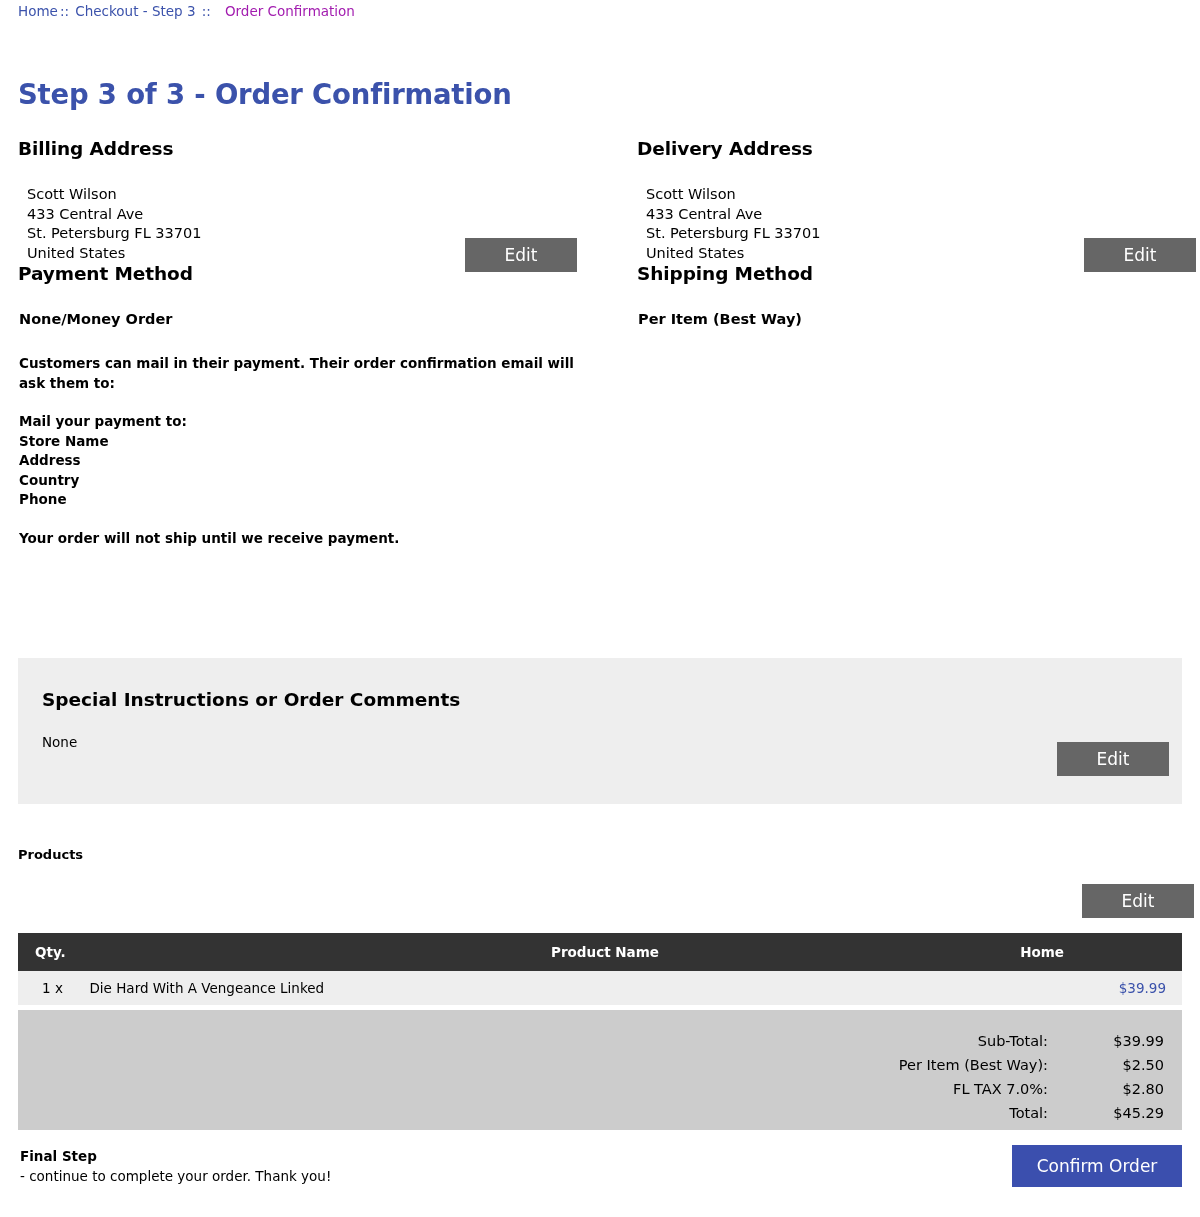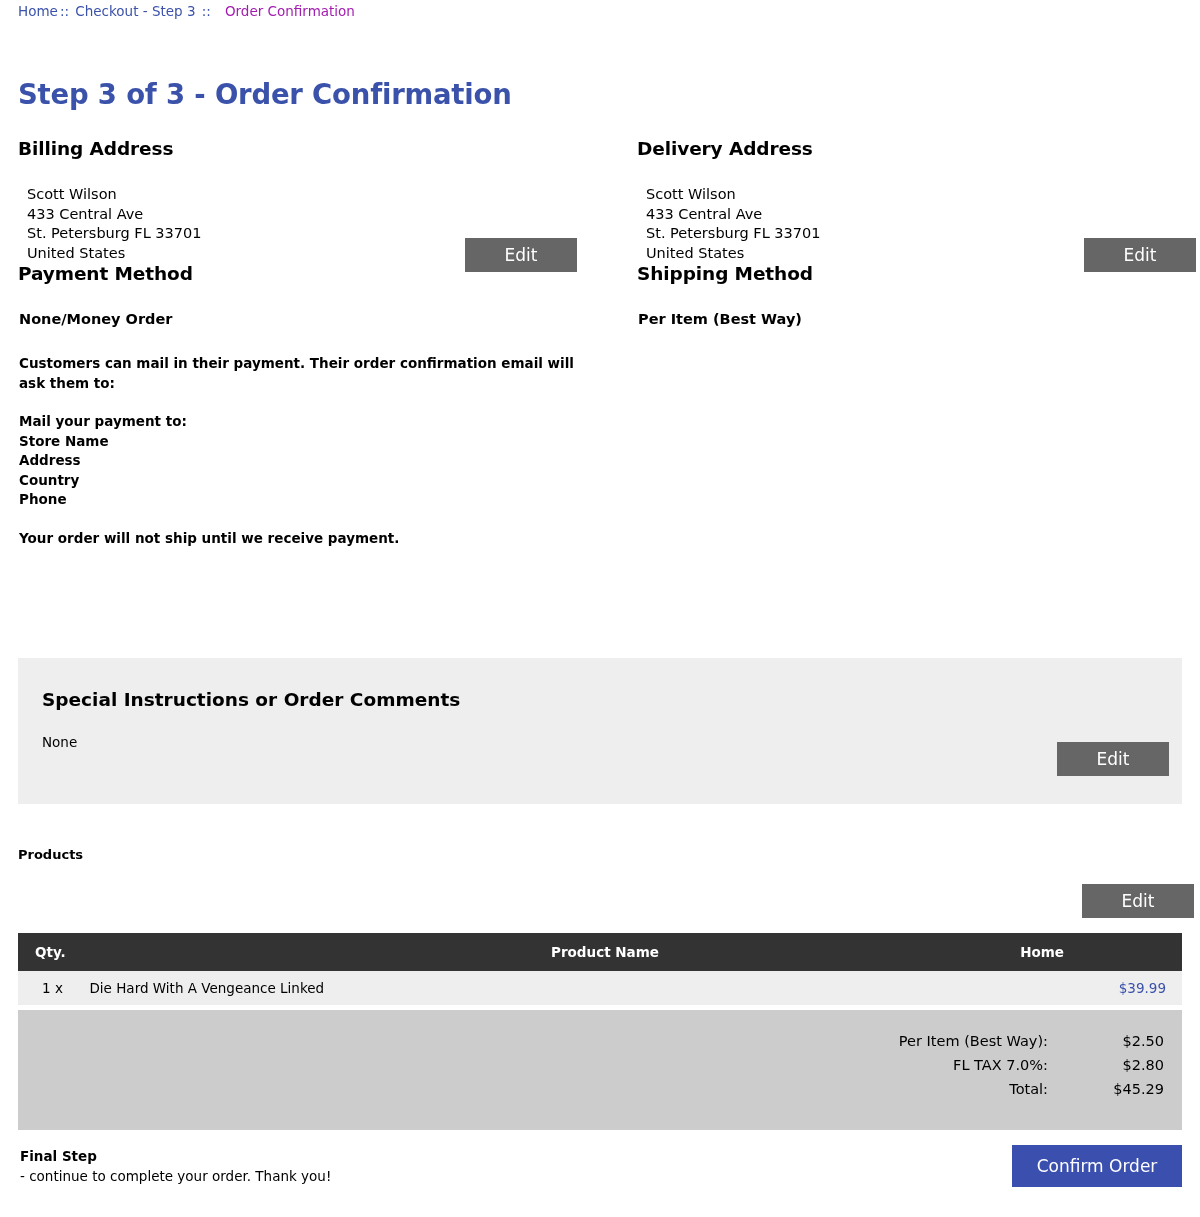--- a/index.html
+++ b/index.html
@@ -319,20 +319,24 @@
       <td class="td-name"></td>
       <td class="td-total">$39.99</td>
     </tr>
   </tbody>
 </table>
 
 <div class="totals-block">
   <div class="totals-rows">
     <table>
       <tbody>
+          <tr>
+        <td class="tot-label">Sub-Total:</td>
+        <td class="tot-value">$39.99</td>
+      </tr>
       <tr>
         <td class="tot-label">Per Item (Best Way):</td>
         <td class="tot-value">$2.50</td>
       </tr>
       <tr>
         <td class="tot-label">FL TAX 7.0%:</td>
         <td class="tot-value">$2.80</td>
       </tr>
       <tr>
         <td class="tot-label">Total:</td>

